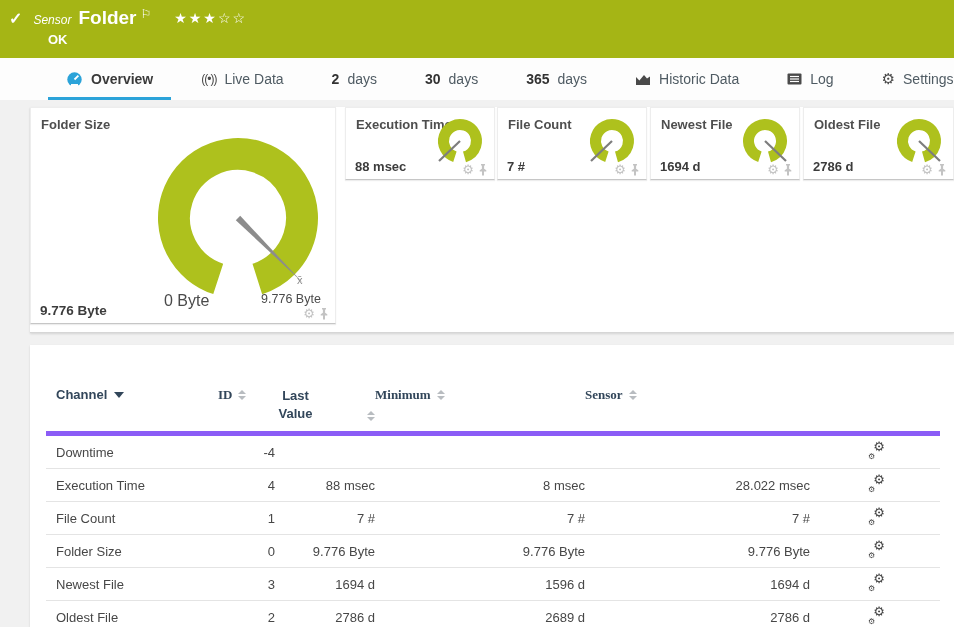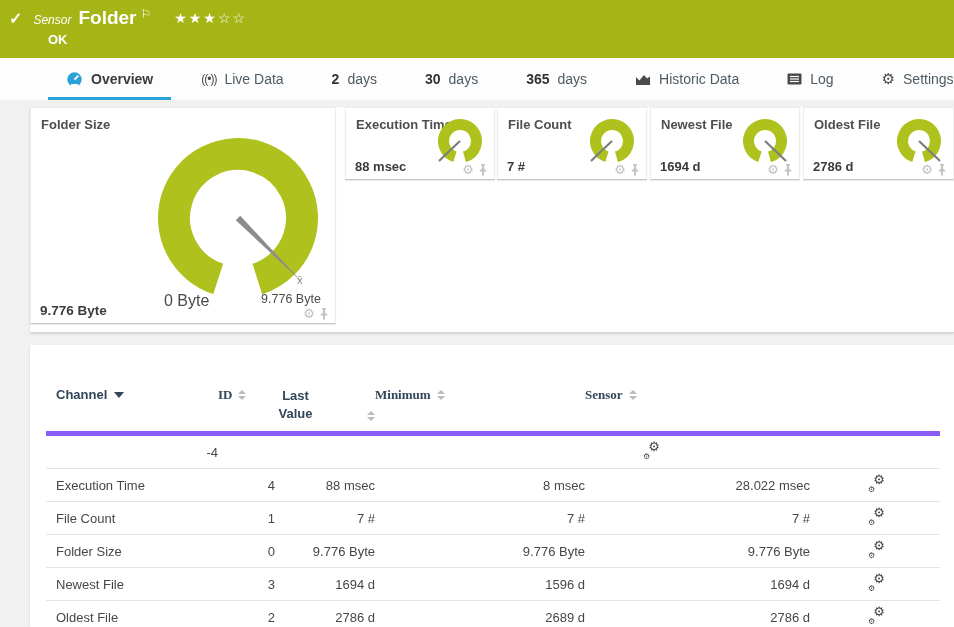--- a/index.html
+++ b/index.html
@@ -246,20 +246,21 @@
         <span>Sensor</span>
         <span class="sort">
             <span class="up"></span>
             <span class="dn"></span>
           </span>
       </div>
       <div class="th"></div>
     </div>
 
     <div class="trow">
+      <div class="td-channel">Downtime</div>
       <div class="td-num">-4</div>
       <div class="td-num"></div>
       <div class="td-num"></div>
       <div class="td-num"></div>
       <div class="td-edit"><span class="edit-icon"><span class="big">⚙</span><span class="small">⚙</span></span></div>
     </div>
 
     <div class="trow">
       <div class="td-channel">Execution Time</div>
       <div class="td-num">4</div>

